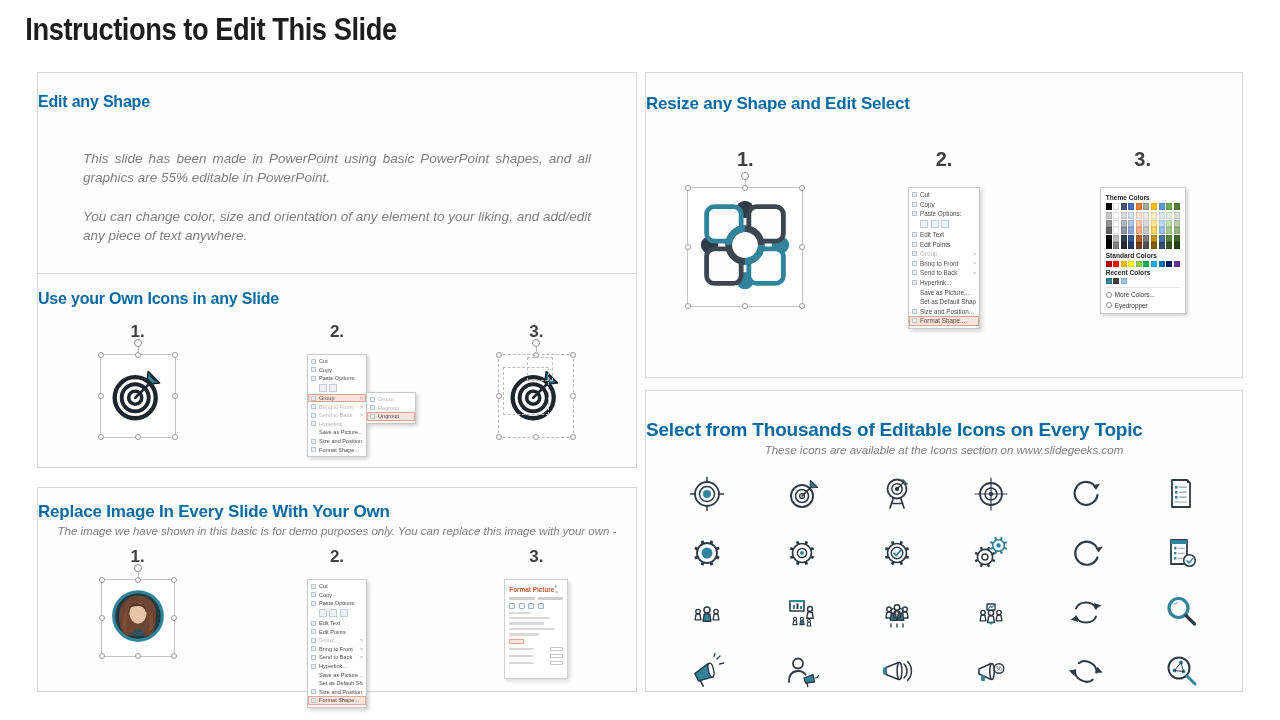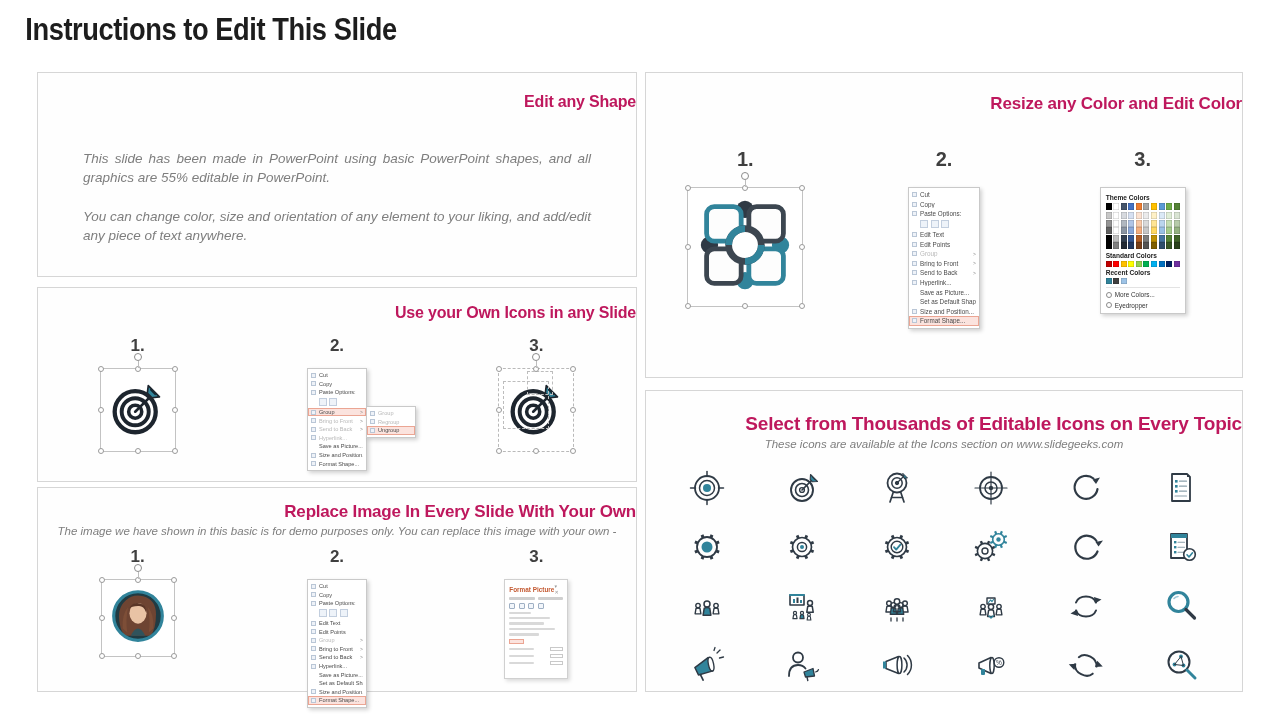--- a/index.html
+++ b/index.html
@@ -7,31 +7,31 @@
   .canvas {
     position:relative; width:1280px; height:720px; background:#ffffff;
     font-family:"Liberation Sans", sans-serif; overflow:hidden;
   }
   .title-wrap { position:absolute; top:12px; left:0; width:100%; }
   .slide-title { display:inline-block; font-size:31px; font-weight:600; color:#1d1d1d;
     transform:scaleX(.88); letter-spacing:-.5px; }
 
   .panel { position:absolute; background:#fefefe; border:1px solid #d6d6d6; }
   #panel-edit-shape    { left:37px;  top:72px;  width:600px; height:205px; }
-  #panel-own-icons     { left:37px;  top:287px; width:600px; height:195px; }
+  #panel-own-icons     { left:37px;  top:273px; width:600px; height:195px; }
   #panel-replace-image { left:37px;  top:487px; width:600px; height:205px; }
   #panel-resize-color  { left:645px; top:72px;  width:598px; height:306px; }
   #panel-icon-library  { left:645px; top:390px; width:598px; height:302px; }
 
-  .p-head { text-align:right; font-weight:bold; color:#be185d; letter-spacing:-.2px; }
+  .p-head { text-align:left; font-weight:bold; color:#0369a1; letter-spacing:-.2px; }
   #panel-edit-shape .p-head    { font-size:16px; margin-top:20px; }
   #panel-own-icons .p-head     { font-size:16px; margin-top:16px; }
   #panel-replace-image .p-head { font-size:17px; margin-top:14px; }
   #panel-resize-color .p-head  { font-size:17px; margin-top:21px; }
-  #panel-icon-library .p-head  { font-size:19px; margin-top:22px; }
+  #panel-icon-library .p-head  { font-size:19px; margin-top:28px; }
 
   .body-text { font-style:italic; color:#7e7e7e; text-align:justify;
     margin:0 45px; font-size:13.5px; line-height:1.42; }
   #panel-edit-shape .body-text:first-of-type { margin-top:38px; }
   #panel-edit-shape .body-text + .body-text { margin-top:20px; }
 
   .p-sub { font-style:italic; color:#7e7e7e; text-align:center; font-size:11.5px; margin-top:3px; }
 
   .steps { display:flex; }
   .step { flex:1; display:flex; flex-direction:column; align-items:center; }
@@ -360,21 +360,21 @@
                 <span class="fp-bar"></span>
                 <span class="fp-val"></span>
               </div>
           </div>
         </div>
       </div>
     </div>
   </div>
 
   <div class="panel" id="panel-resize-color">
-    <div class="p-head">Resize any Color and Edit Color</div>
+    <div class="p-head">Resize any Shape and Edit Select</div>
     <div class="steps">
       <div class="step">
         <div class="step-num">1.</div>
         <div class="step-body">
           <div class="selbox">
             <span>
               <svg width="96" height="96" viewBox="0 0 100 100">
                 <circle cx="50" cy="13" r="9" fill="#2f3a45"></circle>
                 <circle cx="87" cy="50" r="9" fill="#31849b"></circle>
                 <circle cx="50" cy="87" r="9" fill="#31849b"></circle>

